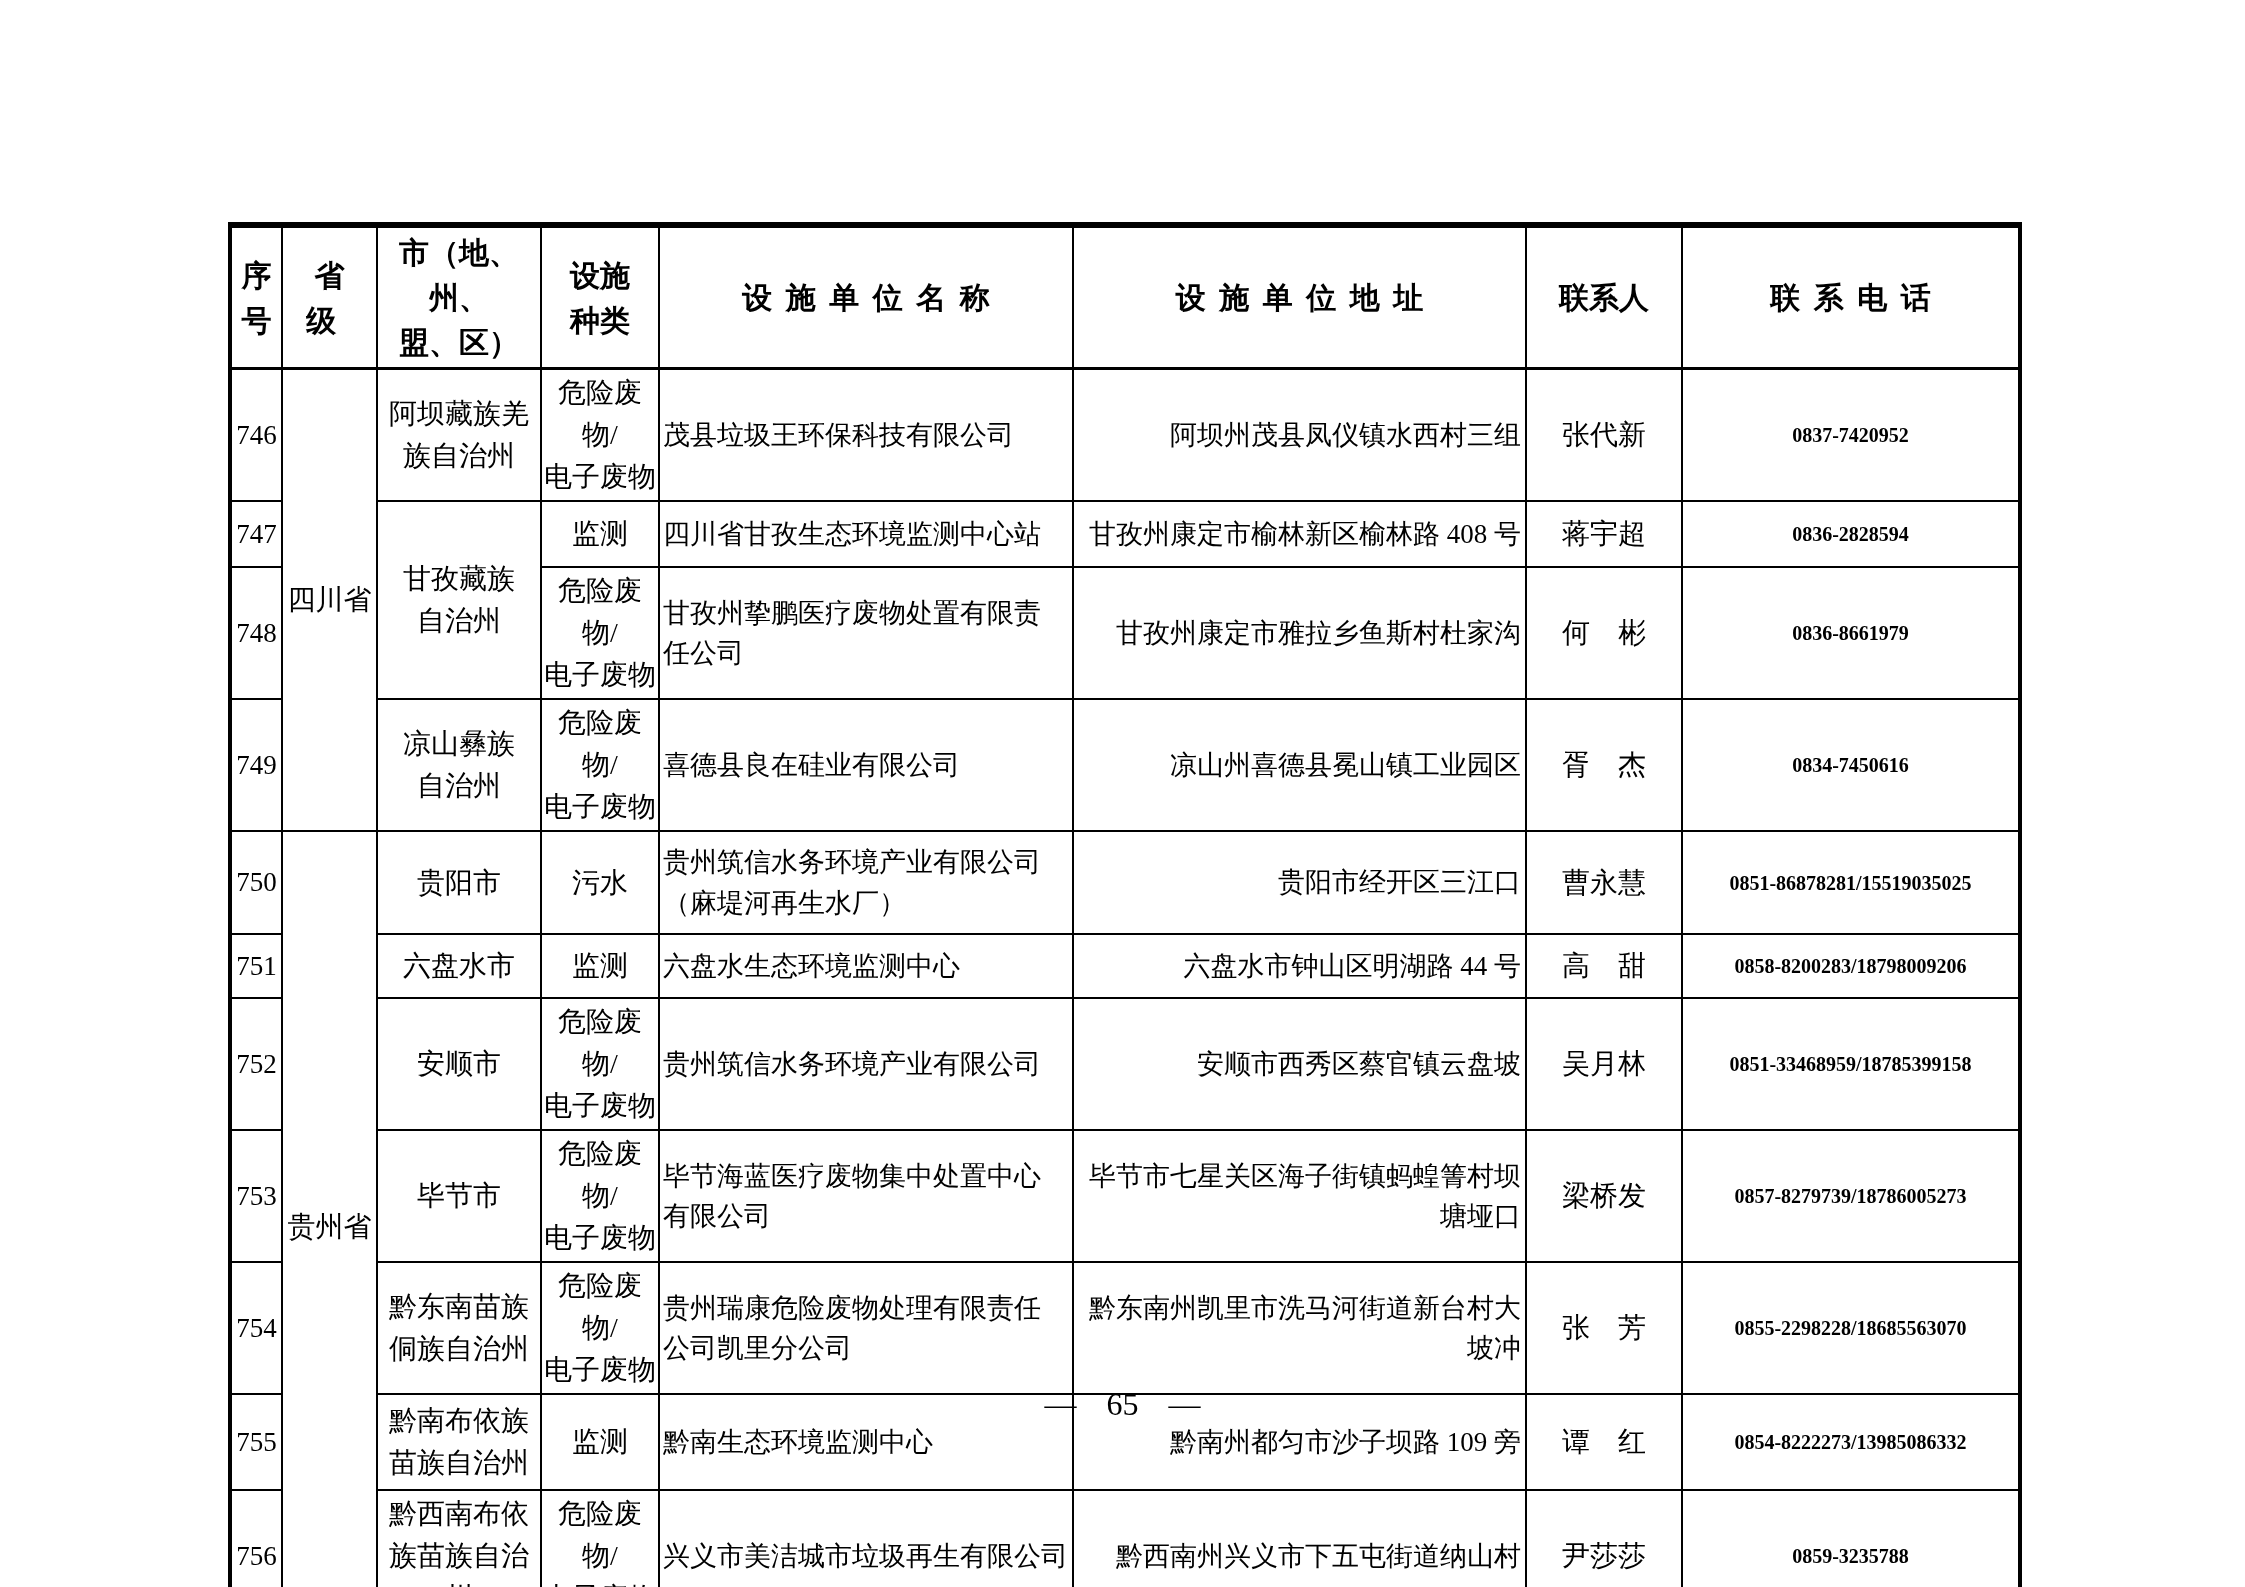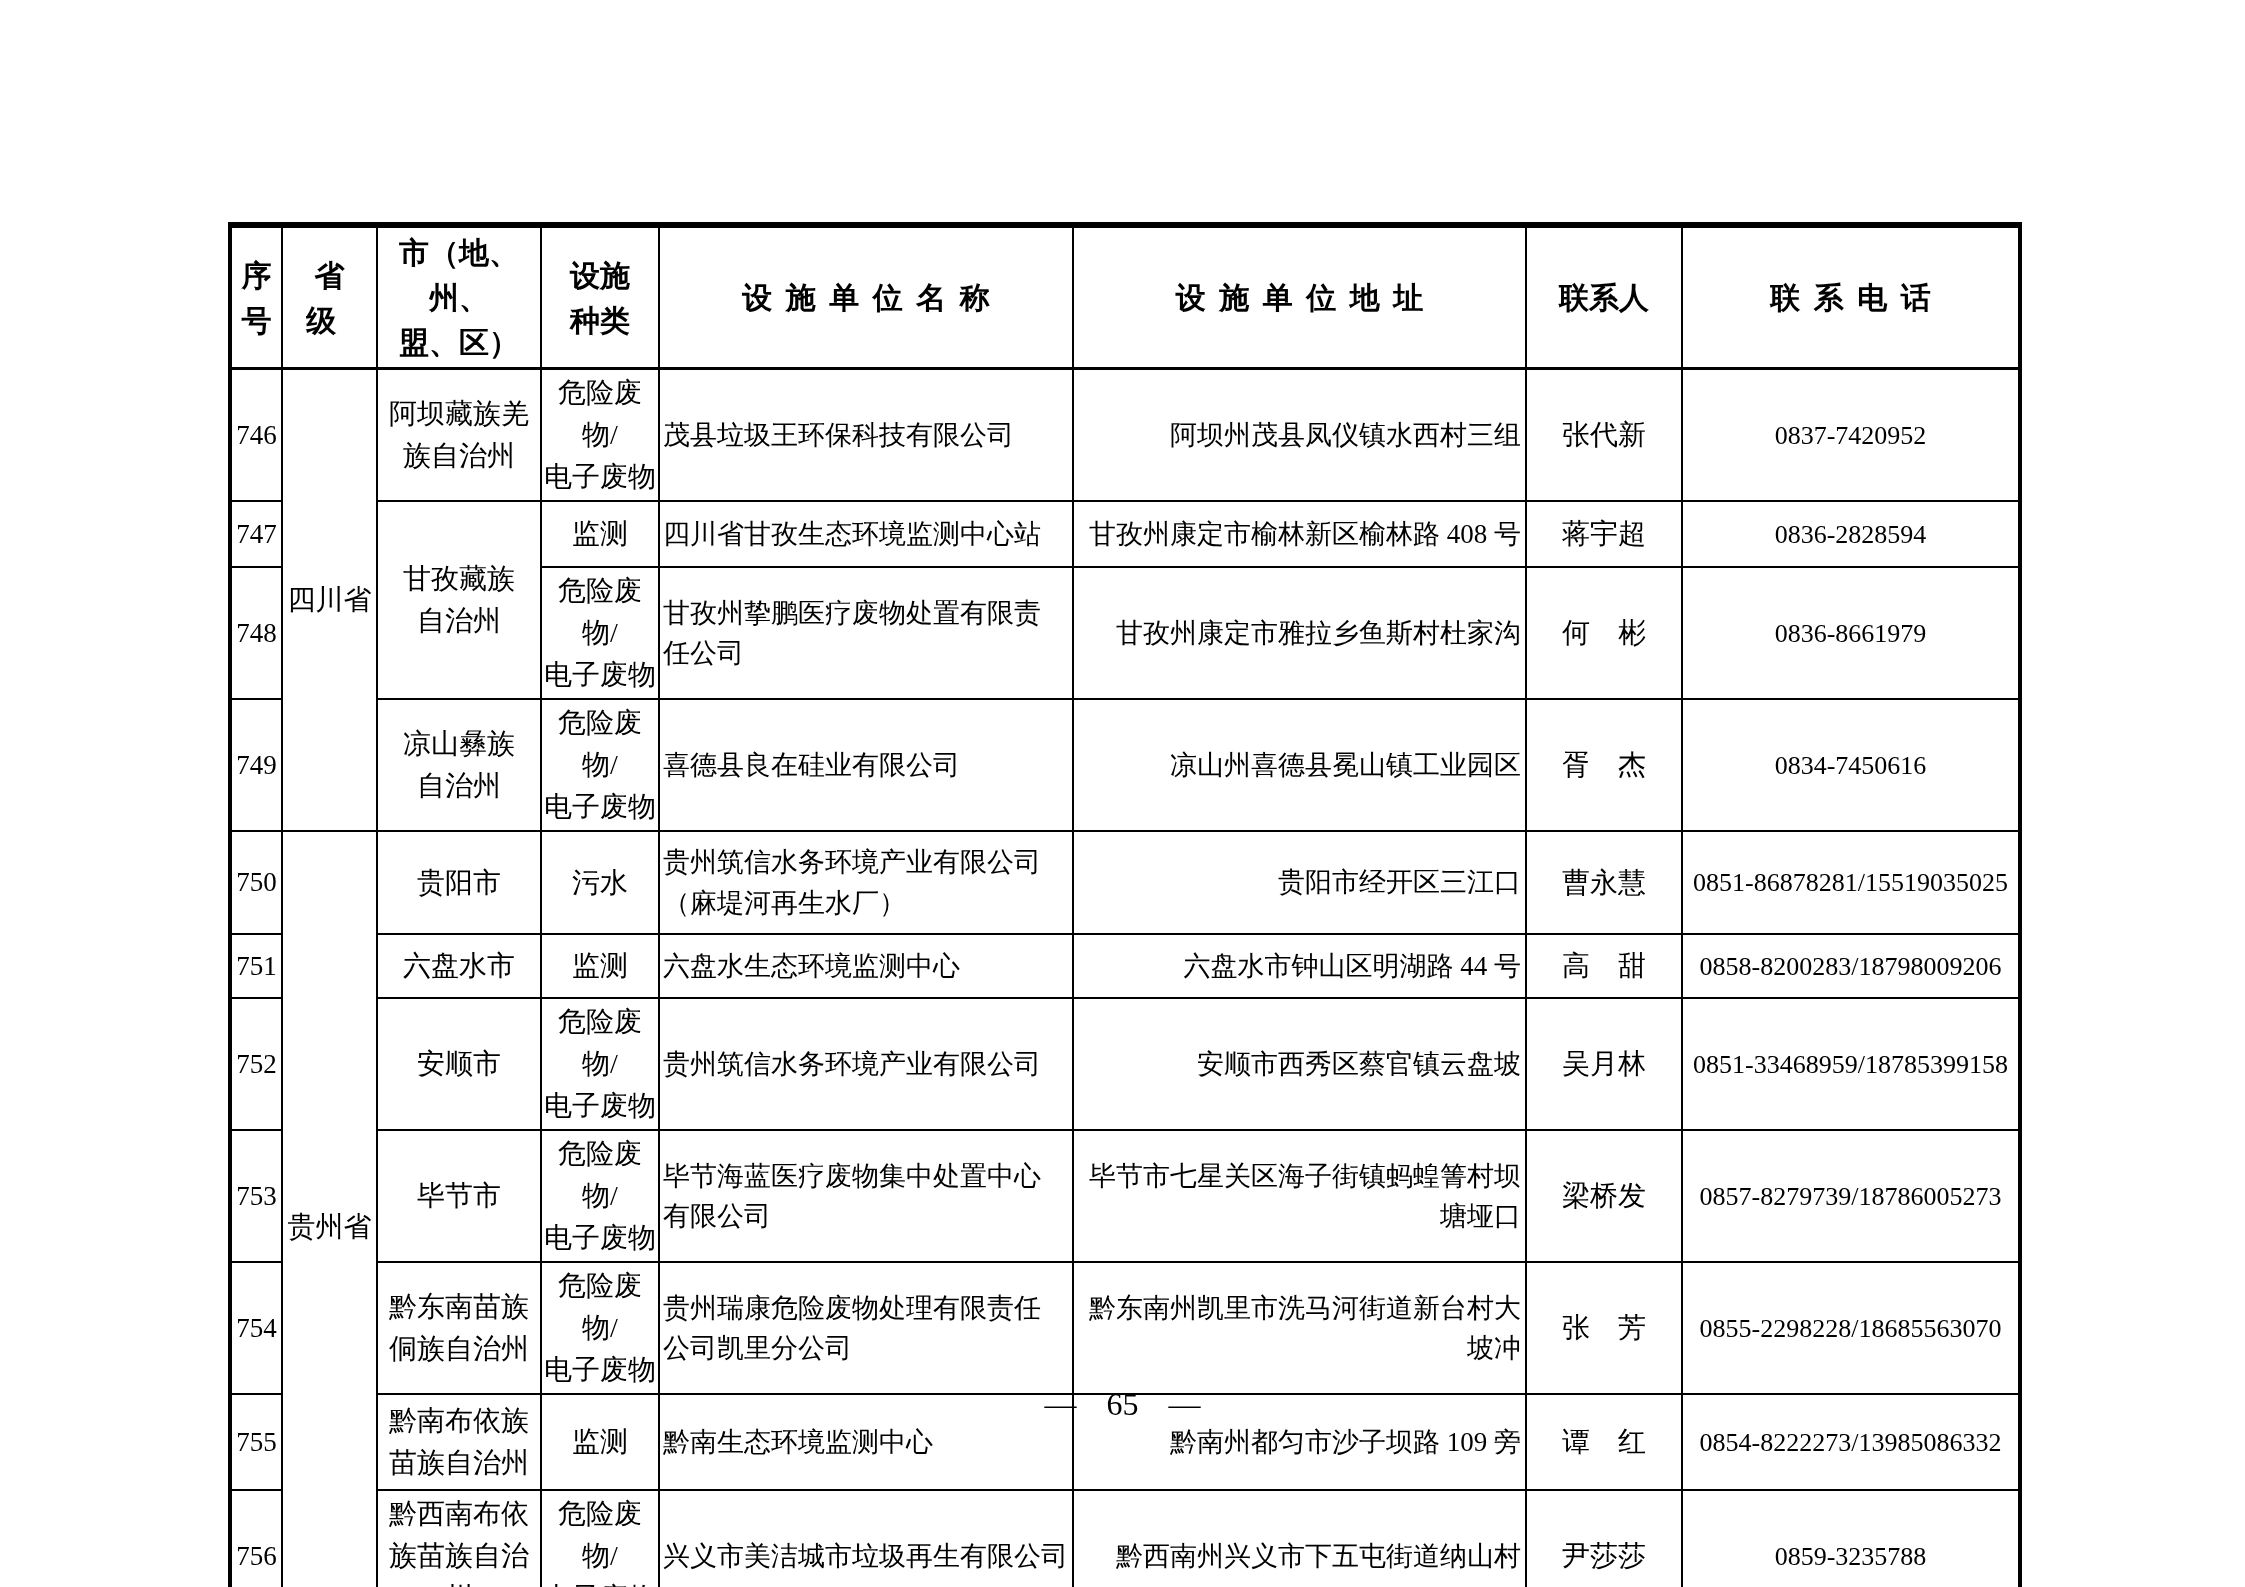--- a/index.html
+++ b/index.html
@@ -43,21 +43,21 @@
   th.sp-wide { letter-spacing: 0.45em; text-indent: 0.45em; }
   th.sp-prov { letter-spacing: 0.55em; text-indent: 0.55em; }
   .facility-table td {
     font-size: 28px;
     line-height: 1.5;
     text-align: center;
   }
   td.c-seq   { font-size: 27px; padding: 2px 0; margin-top: 17px; }
   td.c-name  { font-size: 27px; text-align: left; padding: 10px 3px; }
   td.c-addr  { font-size: 27px; text-align: right; padding: 2px 4px; }
-  td.c-phone { font-size: 26px; white-space: nowrap; padding: 2px 0; }
+  td.c-phone { font-size: 20px; white-space: nowrap; padding: 2px 0; font-weight: bold; }
   .page-footer {
     position: absolute;
     top: 1386px;
     left: 0;
     width: 2245px;
     display: flex;
     justify-content: center;
     align-items: center;
     gap: 30px;
     font-size: 32px;

